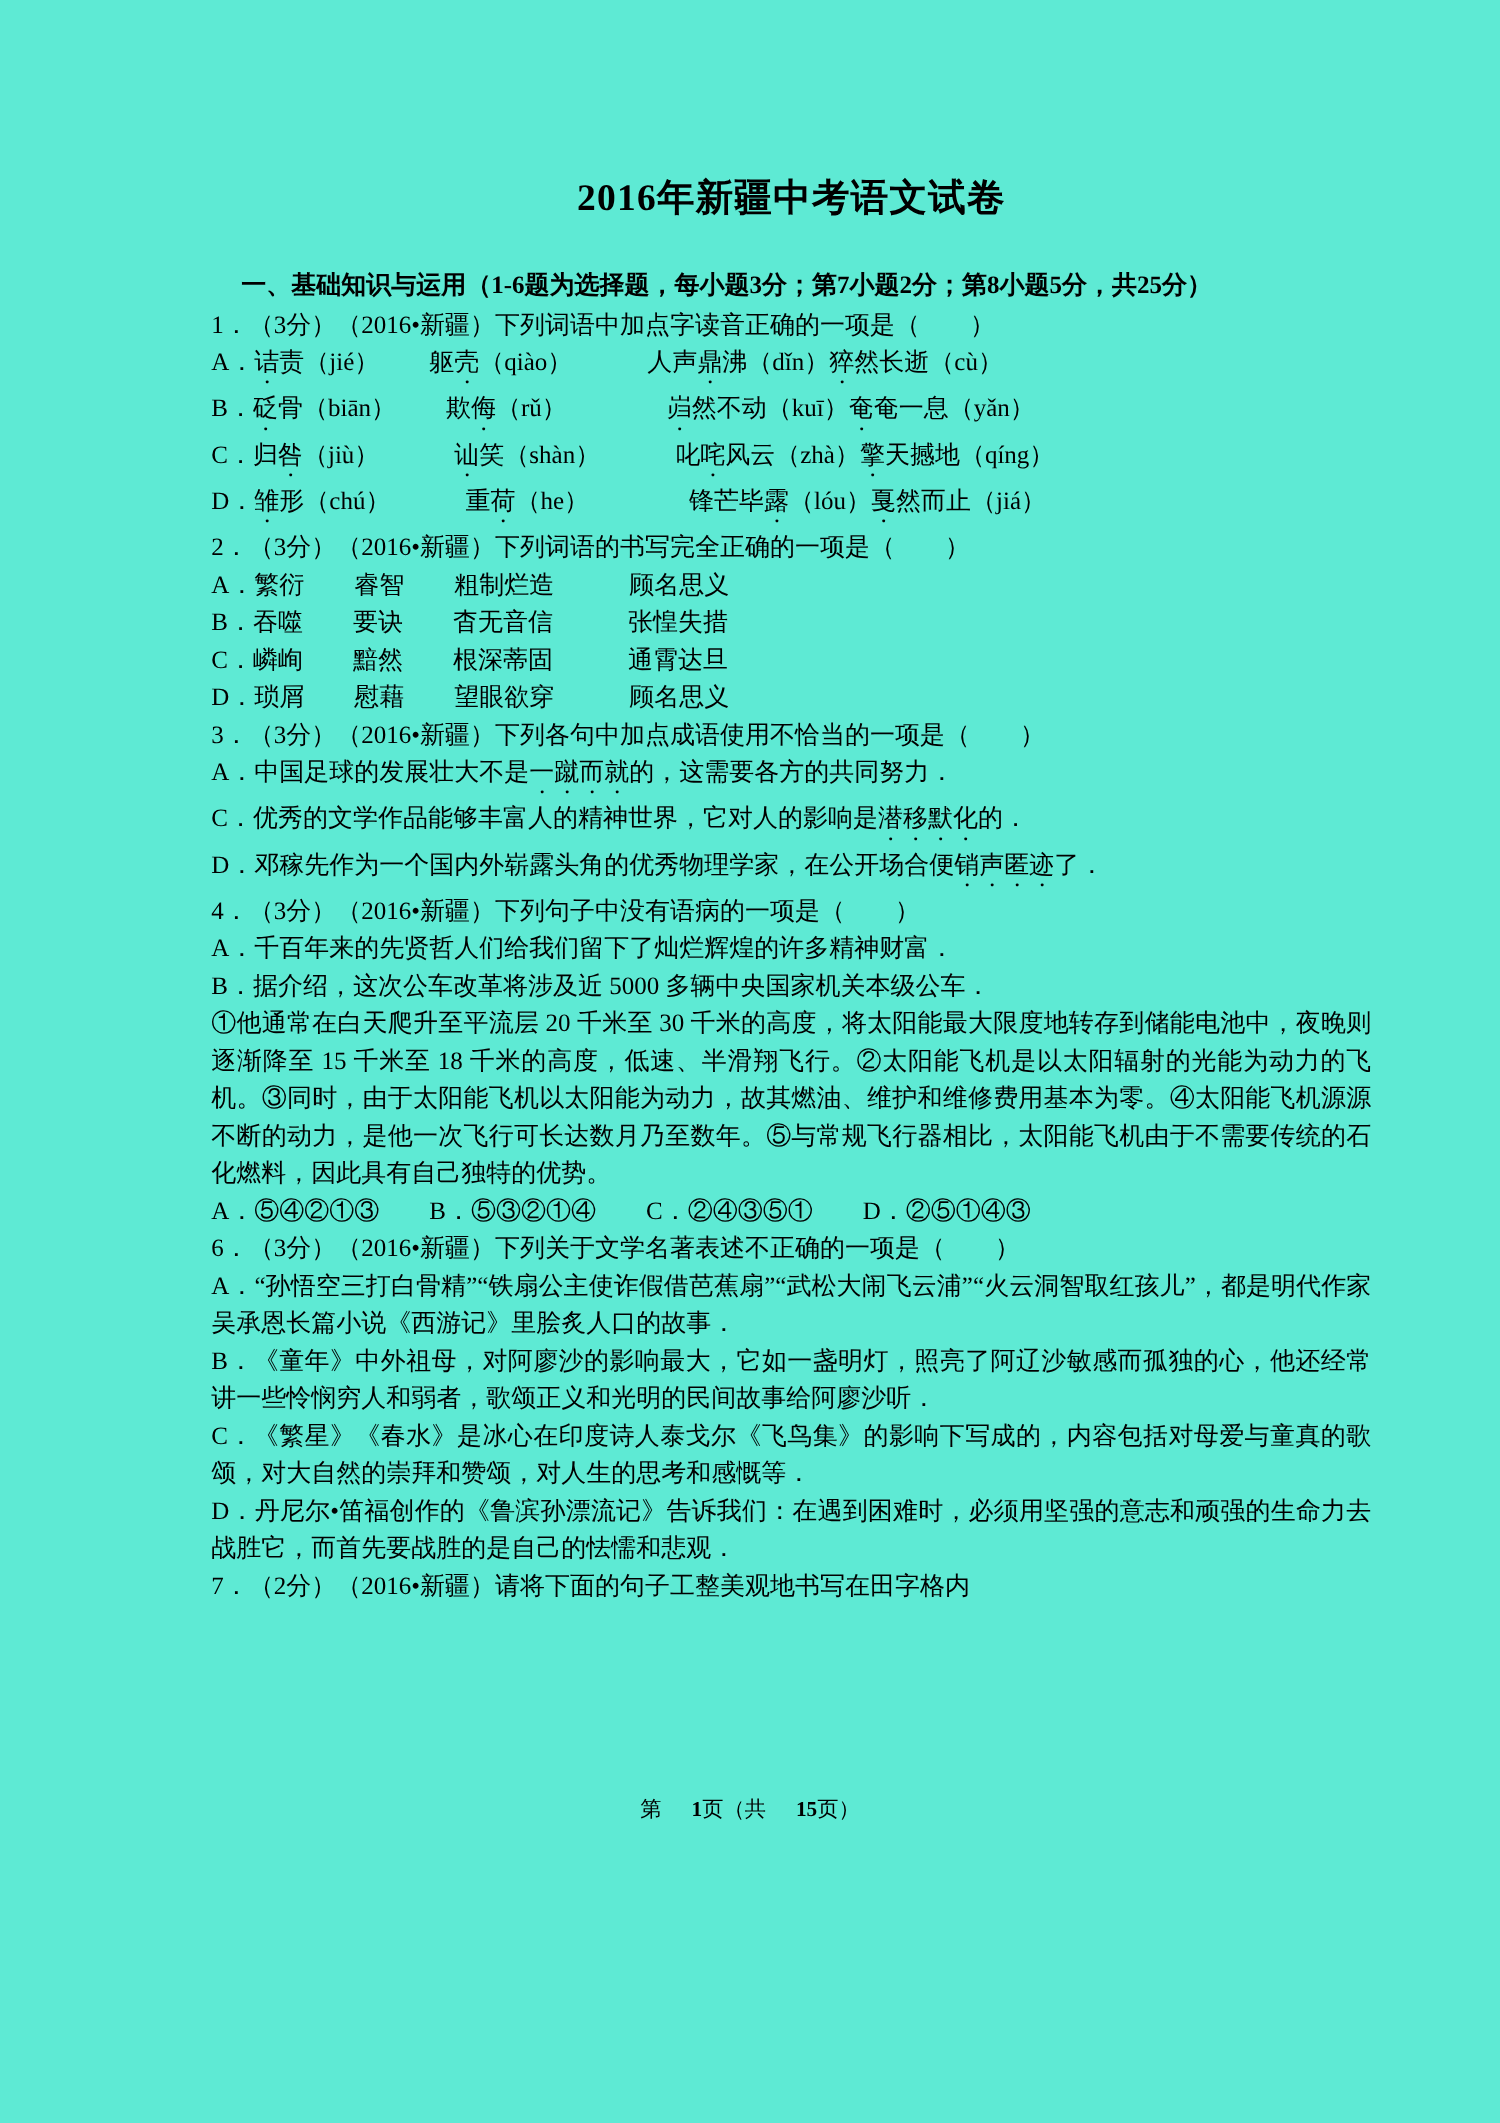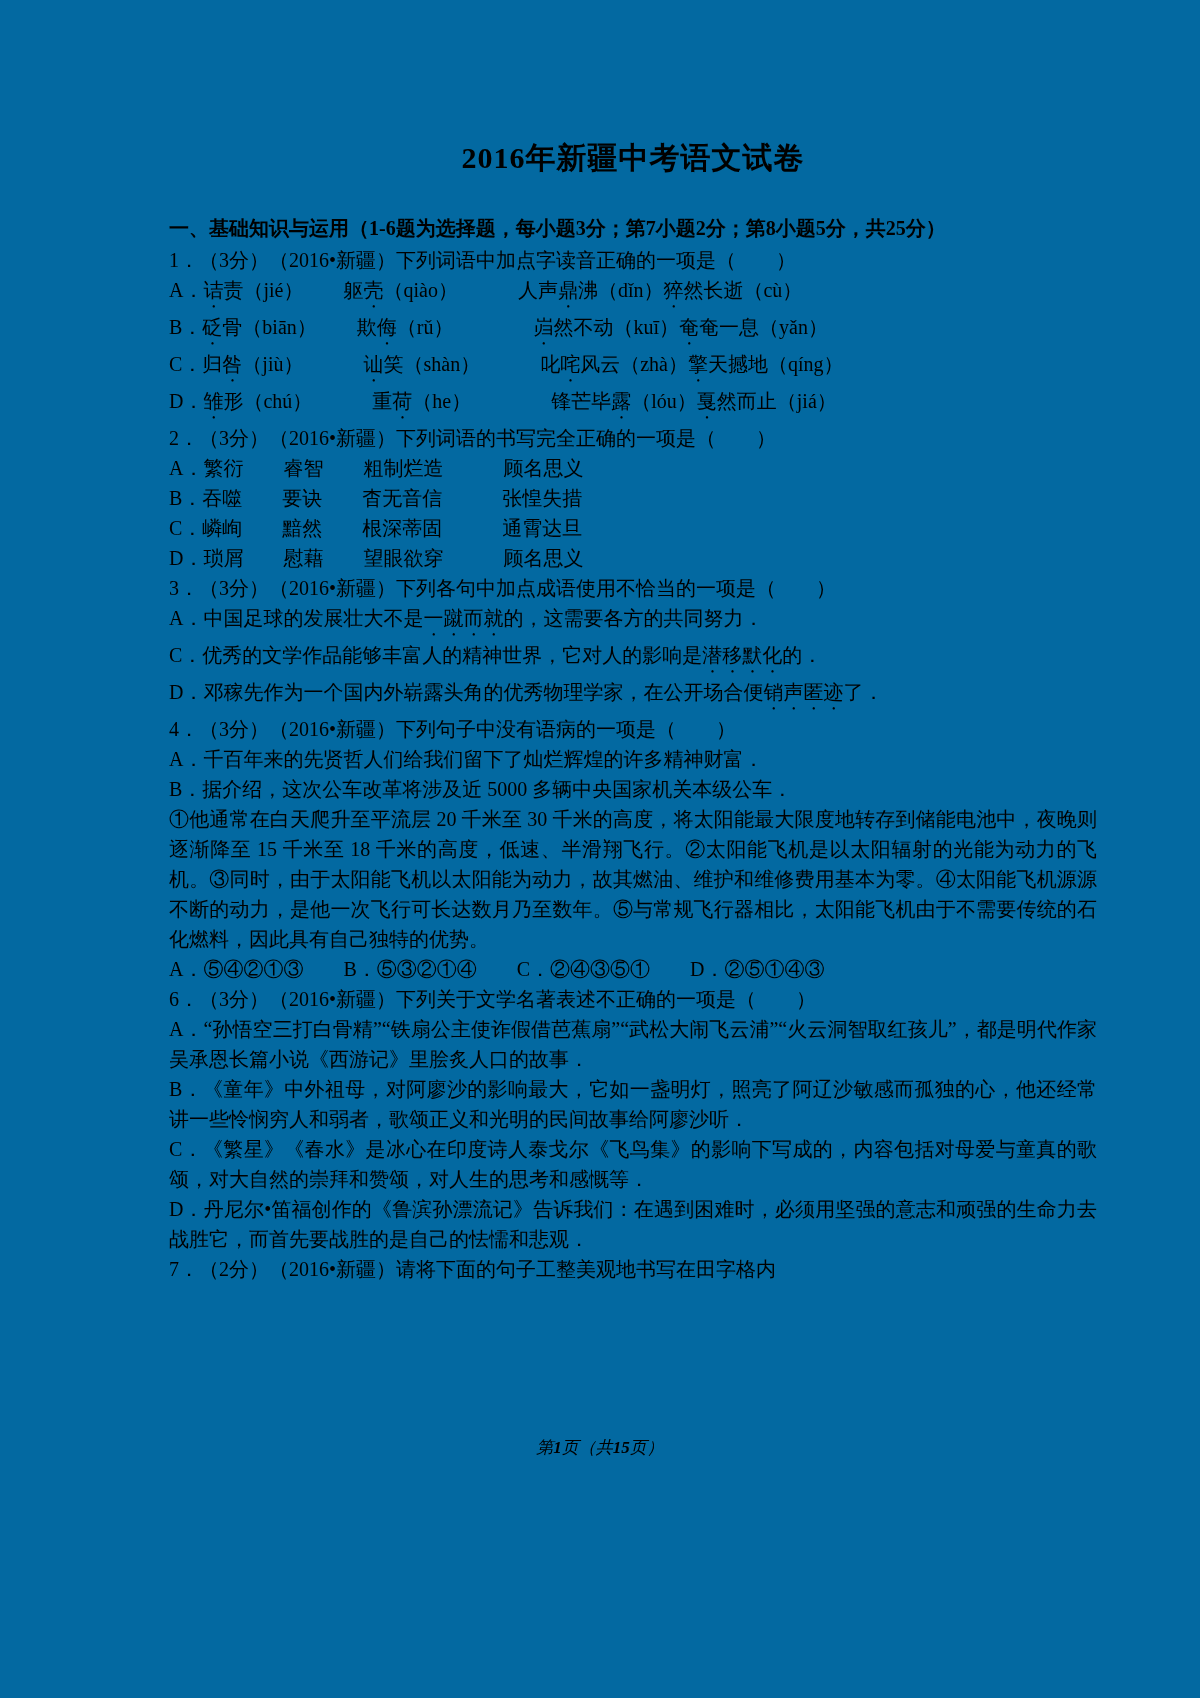--- a/index.html
+++ b/index.html
@@ -6,55 +6,54 @@
   html, body { background: #ffffff; }
   body {
     width: 1200px;
     font-family: "Liberation Serif", "DejaVu Serif", serif;
     color: #000000;
   }
   .page {
     position: relative;
     width: 1200px;
     height: 1698px;
-    background: #0369a1;
+    background: #5eead4;
     padding: 138px 103px 0 169px;
     overflow: hidden;
   }
   .title {
     text-align: center;
     font-size: 30px;
     font-weight: bold;
     letter-spacing: 1px;
     margin-bottom: 34px;
   }
   .content p.line {
     font-size: 20px;
     line-height: 30px;
     text-align: justify;
     word-break: break-all;
   }
   .content p.line.heading { font-weight: bold; }
   .content p.line.heading { margin-bottom: 2px; }
-  span.bold { font-weight: bold; }
+  span.bold { font-weight: bold; margin-left: 24px; }
   span.em-dot {
     -webkit-text-emphasis: filled dot;
     -webkit-text-emphasis-position: under right;
     text-emphasis: filled dot;
     text-emphasis-position: under right;
   }
   .footer {
     position: absolute;
     left: 0;
     top: 1436px;
     width: 100%;
     text-align: center;
     font-size: 17px;
     line-height: 24px;
-    font-style: italic;
   }
 </style>
 </head>
 <body>
 
 <div class="page">
   <h1 class="title">2016年新疆中考语文试卷</h1>
   <main class="content" id="content">
       <p class="line heading"><span class="bold">一、基础知识与运用（1-6题为选择题，每小题3分；第7小题2分；第8小题5分，共25分）</span></p>
       <p class="line"><span>1．（3分）（2016•新疆）下列词语中加点字读音正确的一项是（　　）</span></p>

